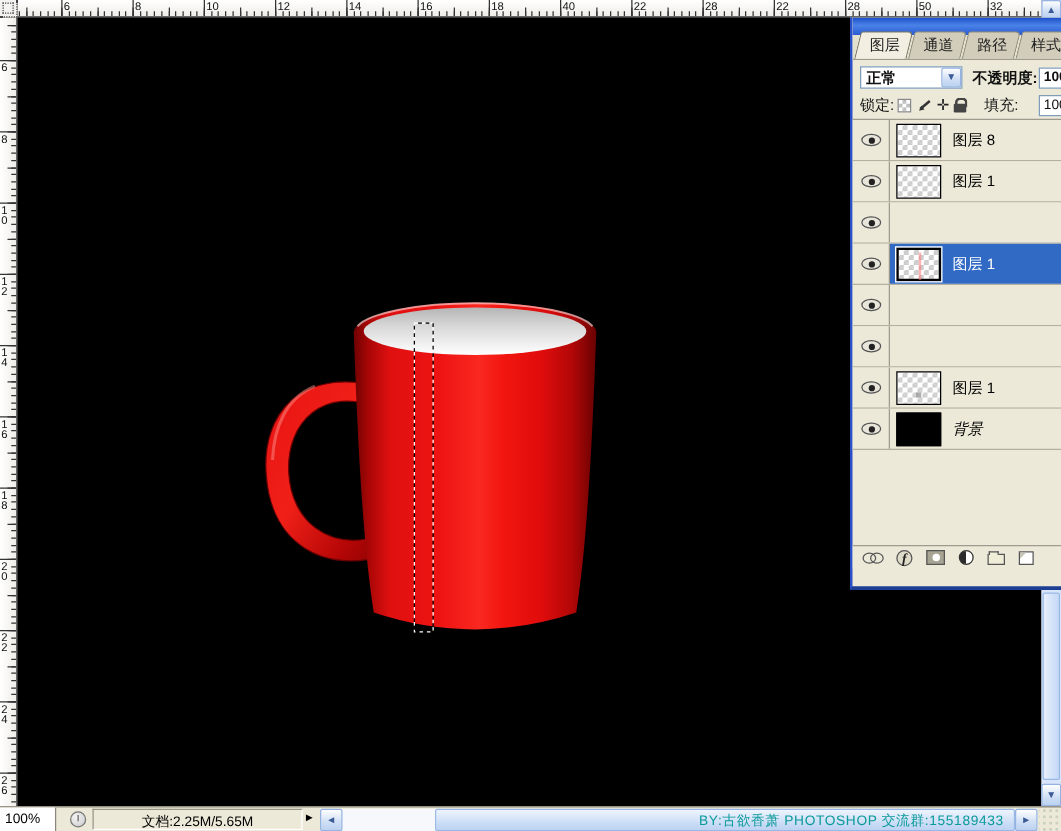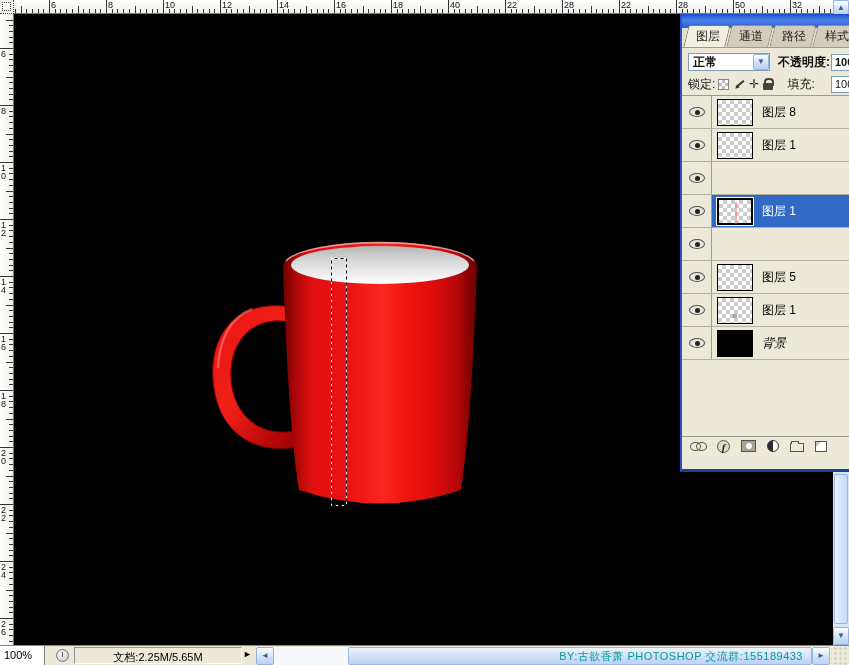--- a/index.html
+++ b/index.html
@@ -611,24 +611,20 @@
       </div>
       <div class="lrow">
         <div class="eyecell">
             <span class="eye"></span>
           </div>
       </div>
       <div class="lrow">
         <div class="eyecell">
             <span class="eye"></span>
           </div>
-        <div class="lmain">
-            <span class="thumb"></span>
-        <span class="lname">图层 5</span>
-          </div>
       </div>
       <div class="lrow">
         <div class="eyecell">
             <span class="eye"></span>
           </div>
         <div class="lmain">
             <span class="thumb">
               <span class="graydot"></span>
             </span>
         <span class="lname">图层 1</span>

